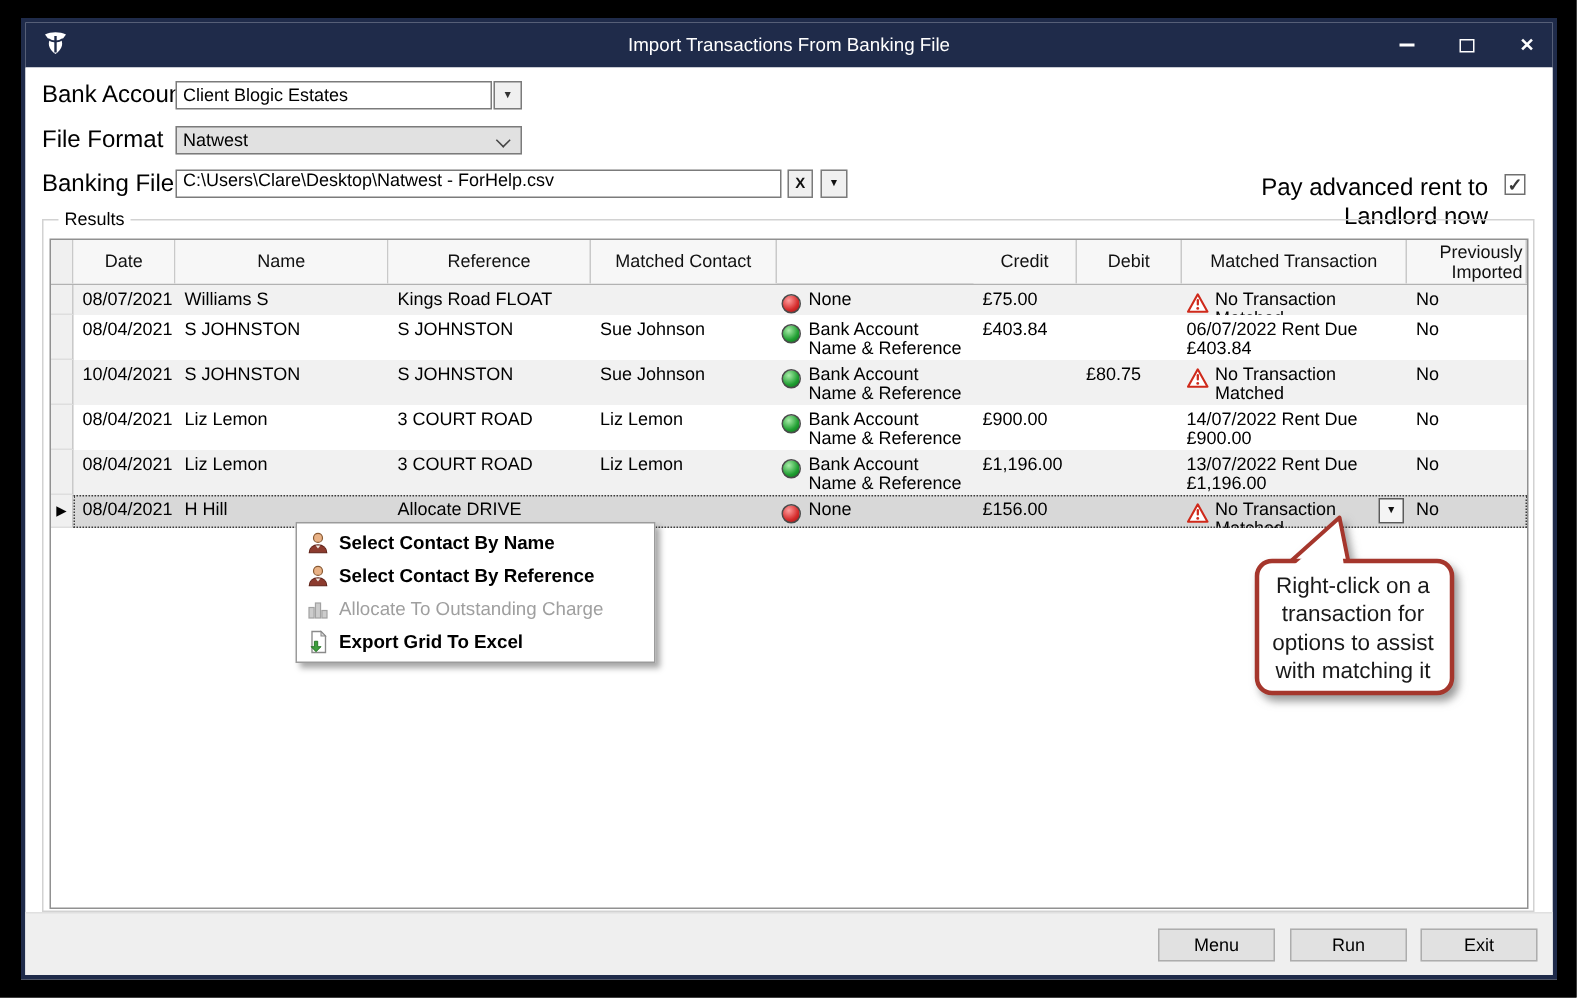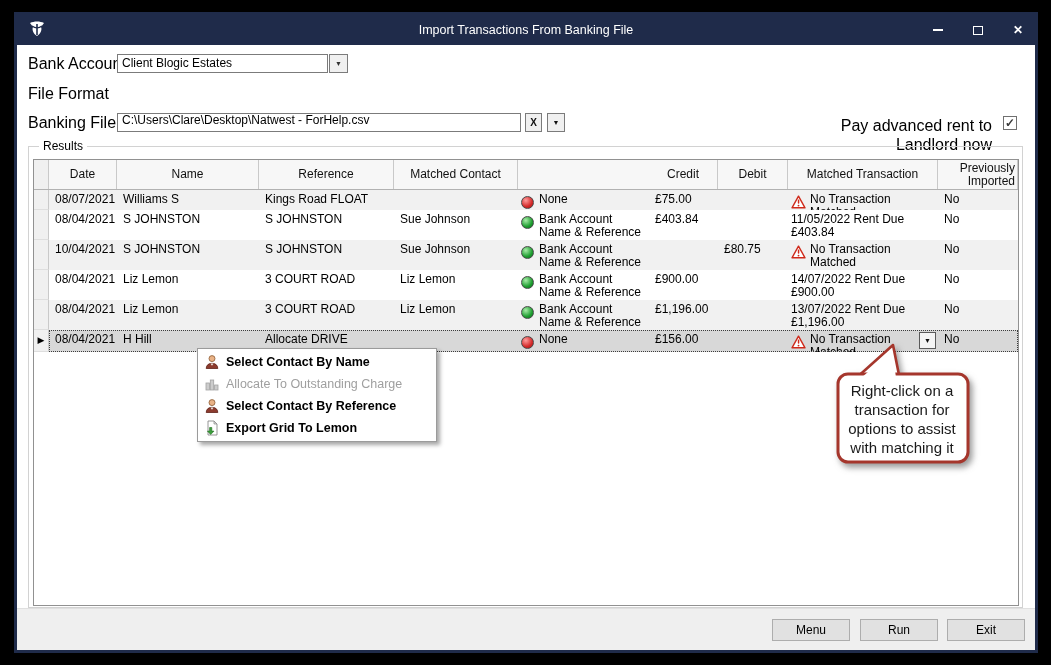--- a/index.html
+++ b/index.html
@@ -109,20 +109,24 @@
 
   <div class="content">
 
     <div class="form-label" style="top:9px;">Bank Account</div>
     <div class="combo-field" style="left:100px;top:9px;width:211px;">Client Blogic Estates</div>
     <div class="combo-btn" style="left:312px;top:9px;">
         <span>▼</span>
       </div>
 
     <div class="form-label" style="top:39px;">File Format</div>
+    <div class="select-box" style="left:100px;top:39px;width:231px;">
+      <span>Natwest</span>
+      <span class="chevron"></span>
+    </div>
 
     <div class="form-label" style="top:68px;">Banking File</div>
     <div class="text-field" style="left:100px;top:68px;width:404px;">C:\Users\Clare\Desktop\Natwest - ForHelp.csv</div>
     <div class="small-btn" style="left:508px;top:68px;width:17px;">X</div>
     <div class="small-btn" style="left:530px;top:68px;width:18px;font-size:7px;">
         <span>▼</span>
       </div>
 
     <div class="form-label" style="left:780px;top:71px;width:195px;text-align:right;">Pay advanced rent to Landlord now</div>
     <div class="checkbox" style="left:986px;top:71px;">
@@ -173,21 +177,21 @@
               <div class="cell" style="width: 142px;">S JOHNSTON</div>
               <div class="cell" style="width: 135px;">S JOHNSTON</div>
               <div class="cell" style="width: 124px;">Sue Johnson</div>
               <div class="cell mt-cell" style="width: 131px;">
                 <span class="dot green"></span>
                 <div style="width: 104px;">Bank Account Name &amp; Reference</div>
               </div>
               <div class="cell" style="width: 69px;">£403.84</div>
               <div class="cell" style="width: 70px;"></div>
               <div class="cell mt-cell" style="width: 150px;">
-                <div style="flex: 1 1 0%; padding-right: 2px;">11/05/2022 Rent Due £403.84</div>
+                <div style="flex: 1 1 0%; padding-right: 2px;">06/07/2022 Rent Due £403.84</div>
               </div>
               <div class="cell" style="width: 80px;">No</div>
             </div>
             <div class="grid-row" style="height: 30px; background: rgb(241, 241, 241);">
               <div class="sel-cell" style="width: 15px;"></div>
               <div class="cell" style="width: 68px;">10/04/2021</div>
               <div class="cell" style="width: 142px;">S JOHNSTON</div>
               <div class="cell" style="width: 135px;">S JOHNSTON</div>
               <div class="cell" style="width: 124px;">Sue Johnson</div>
               <div class="cell mt-cell" style="width: 131px;">
@@ -284,52 +288,52 @@
 <div class="context-menu" id="context-menu">
     <div class="menu-item">
       <span class="mi-icon">
         <svg width="16" height="16" viewBox="0 0 16 16">
           <circle cx="8" cy="4.6" r="3" fill="#e9b286" stroke="#8a5a33" stroke-width="0.8"></circle>
           <path d="M2.2 14.5 c0-3.4 2.6-5.2 5.8-5.2 s5.8 1.8 5.8 5.2 z" fill="#8c3b2e" stroke="#5f2218" stroke-width="0.8"></path>
           <path d="M6.4 9.6 l1.6 2.1 1.6-2.1 z" fill="#eeeae2"></path>
         </svg>
       </span>
       <span class="mi-label">Select Contact By Name</span>
+    </div>
+    <div class="menu-item">
+      <span class="mi-icon">
+        <svg width="16" height="16" viewBox="0 0 16 16">
+          <circle cx="8" cy="4.6" r="3" fill="#e9b286" stroke="#8a5a33" stroke-width="0.8"></circle>
+          <path d="M2.2 14.5 c0-3.4 2.6-5.2 5.8-5.2 s5.8 1.8 5.8 5.2 z" fill="#8c3b2e" stroke="#5f2218" stroke-width="0.8"></path>
+          <path d="M6.4 9.6 l1.6 2.1 1.6-2.1 z" fill="#eeeae2"></path>
+        </svg>
+      </span>
+      <span class="mi-label">Select Contact By Reference</span>
     </div>
     <div class="menu-item disabled">
       <span class="mi-icon">
         <svg width="16" height="16" viewBox="0 0 16 16">
           <g fill="#cccccc" stroke="#a2a2a2" stroke-width="0.8">
             <rect x="2" y="7" width="3.4" height="7"></rect>
             <rect x="6.3" y="4" width="3.4" height="10"></rect>
             <rect x="10.6" y="9" width="3.4" height="5"></rect>
           </g>
         </svg>
       </span>
       <span class="mi-label">Allocate To Outstanding Charge</span>
     </div>
     <div class="menu-item">
       <span class="mi-icon">
         <svg width="16" height="16" viewBox="0 0 16 16">
-          <circle cx="8" cy="4.6" r="3" fill="#e9b286" stroke="#8a5a33" stroke-width="0.8"></circle>
-          <path d="M2.2 14.5 c0-3.4 2.6-5.2 5.8-5.2 s5.8 1.8 5.8 5.2 z" fill="#8c3b2e" stroke="#5f2218" stroke-width="0.8"></path>
-          <path d="M6.4 9.6 l1.6 2.1 1.6-2.1 z" fill="#eeeae2"></path>
-        </svg>
-      </span>
-      <span class="mi-label">Select Contact By Reference</span>
-    </div>
-    <div class="menu-item">
-      <span class="mi-icon">
-        <svg width="16" height="16" viewBox="0 0 16 16">
           <path d="M4 1 h6 l3 3 v11 h-9 z" fill="#fff" stroke="#8a8a8a" stroke-width="0.9"></path>
           <path d="M10 1 l3 3 h-3 z" fill="#dcdcdc" stroke="#8a8a8a" stroke-width="0.7"></path>
           <path d="M7.8 7.5 v3.6 h2.2 l-3.3 3.4 -3.3-3.4 h2.2 v-3.6 z" fill="#3d9e3d" stroke="#1f6e1f" stroke-width="0.6"></path>
         </svg>
       </span>
-      <span class="mi-label">Export Grid To Lemon</span>
+      <span class="mi-label">Export Grid To Excel</span>
     </div>
   </div>
 
 <svg class="callout-svg" width="160" height="132">
   <g style="filter:drop-shadow(3px 4px 3px rgba(70,70,70,0.55));">
     <polygon points="63,7 24,42 70,42" fill="#fff" stroke="#a5362c" stroke-width="2.6" stroke-linejoin="round"></polygon>
     <rect x="8" y="36" width="130" height="88" rx="10" fill="#fff" stroke="#a5362c" stroke-width="3"></rect>
     <polygon points="62.5,13 31,40 66,40" fill="#fff"></polygon>
   </g>
 </svg>

